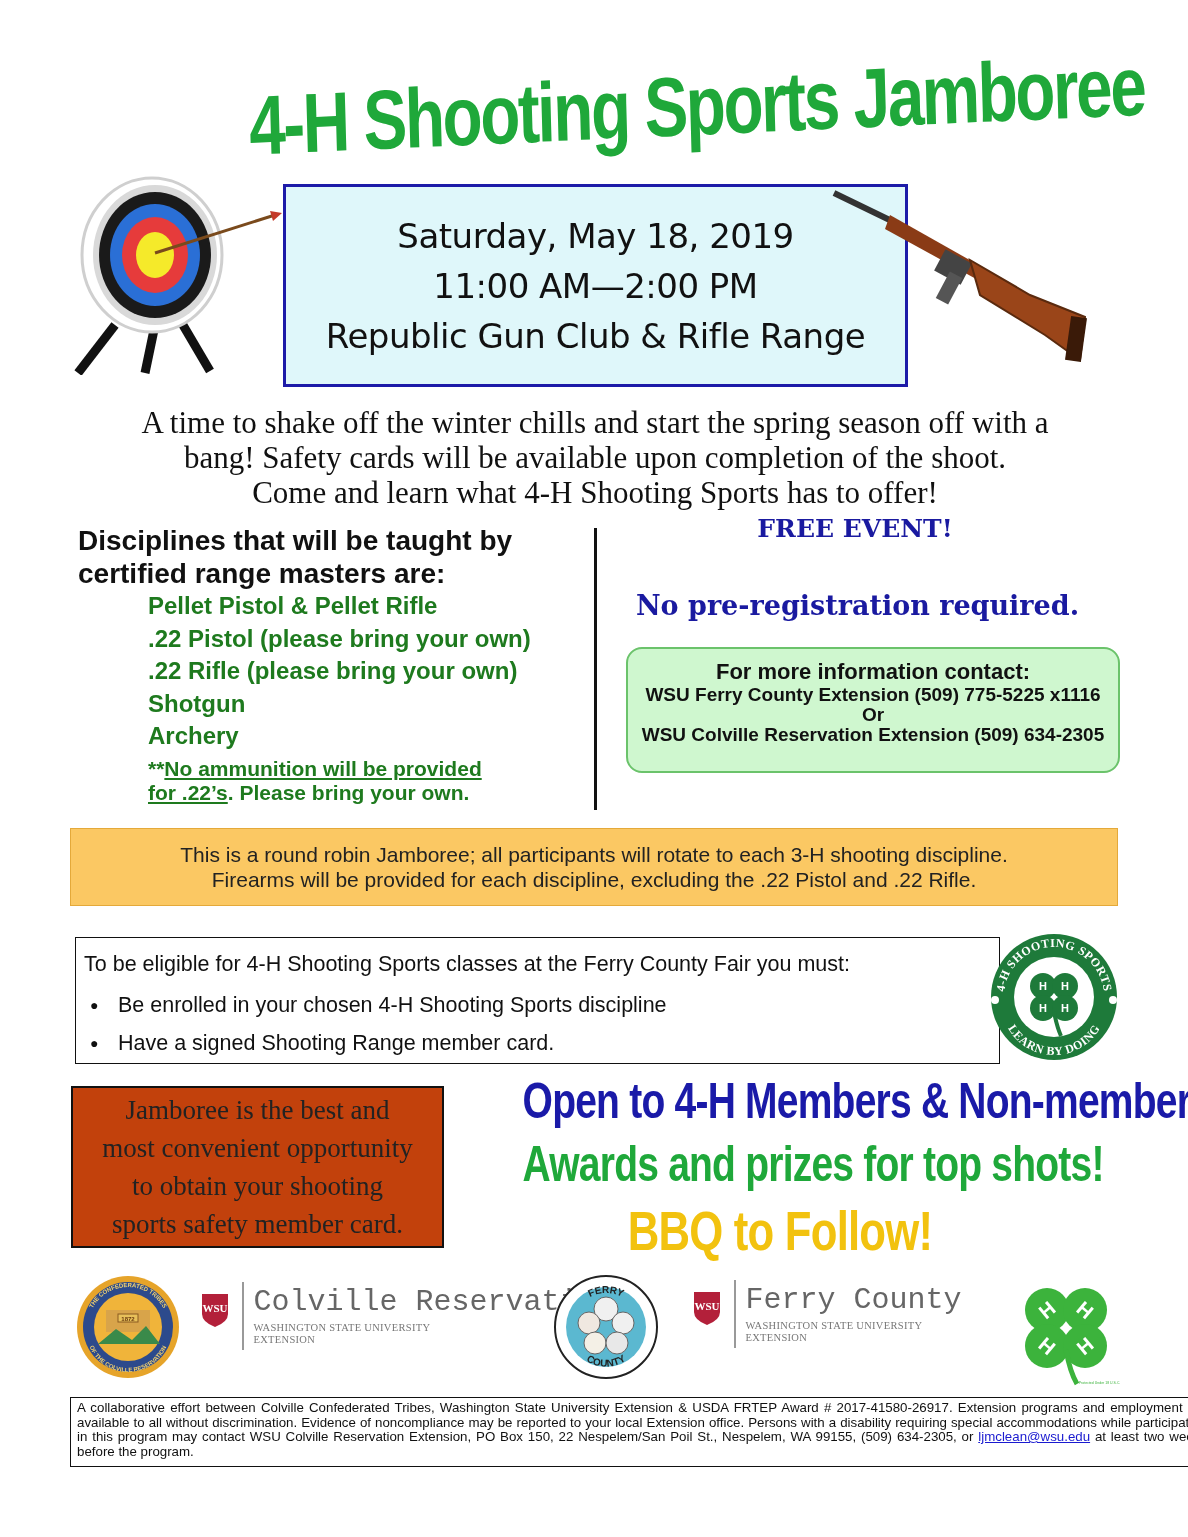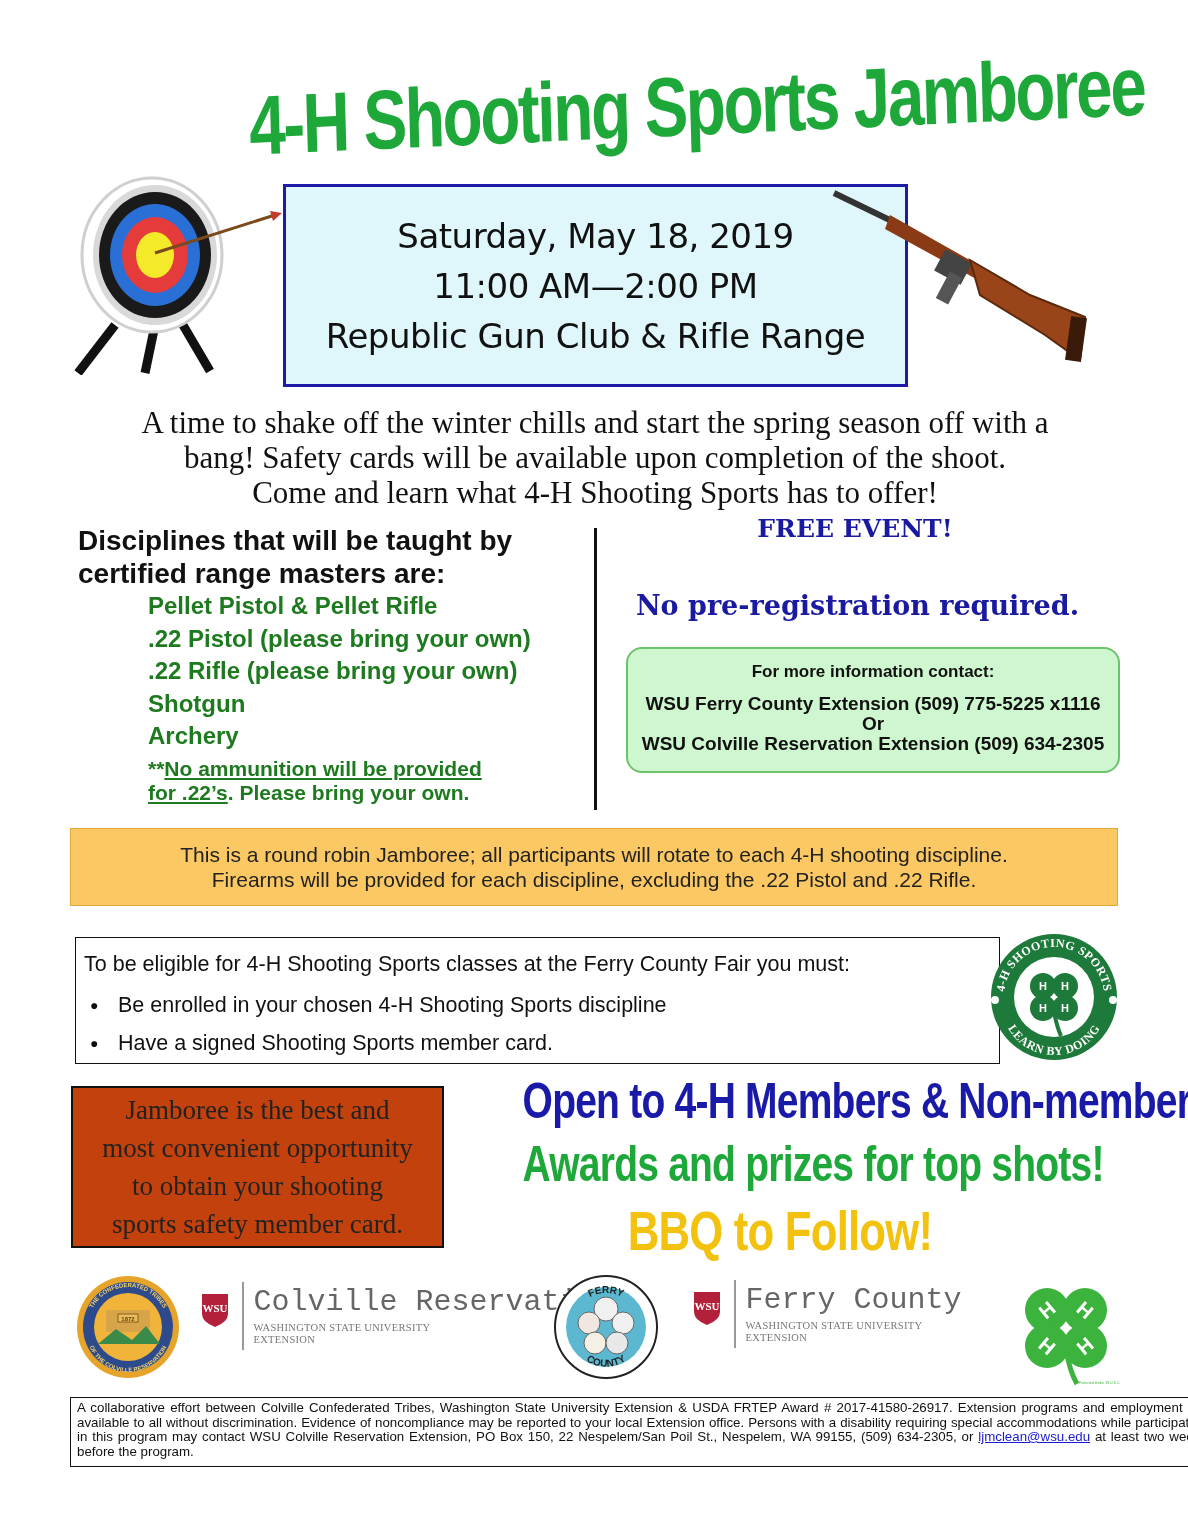--- a/index.html
+++ b/index.html
@@ -56,21 +56,21 @@
     font-family: "DejaVu Serif", serif; font-weight: bold; font-size: 25px; color: #1a1aa0; }
   .noreg { left: 620px; top: 590px; width: 475px; text-align: center;
     font-family: "DejaVu Serif", serif; font-weight: bold; font-size: 27px; color: #1a1aa0; white-space: nowrap; }
 
   .contact {
     left: 626px; top: 647px; width: 494px; height: 126px;
     background: #cff7cf; border: 2px solid #6bc36b; border-radius: 16px;
     text-align: center; font-family: "Liberation Sans", sans-serif; font-weight: bold; color: #111;
     padding-top: 10px;
   }
-  .contact .c-head { font-size: 17px; line-height: 26px; margin-bottom: 9px; }
+  .contact .c-head { font-size: 22px; line-height: 26px; margin-bottom: 0; }
   .contact .c-line { font-size: 19px; line-height: 20px; white-space: nowrap; }
 
   
   .robin {
     left: 70px; top: 828px; width: 1048px; height: 78px;
     background: #fbc863; border: 1px solid #e4a93a;
     display: flex; flex-direction: column; align-items: center; justify-content: center;
     font-family: "Liberation Sans", sans-serif; font-size: 21px; line-height: 25px; color: #222;
   }
 
@@ -181,33 +181,33 @@
 <div class="abs noreg">No pre-registration required.</div>
 
 <div class="abs contact">
   <div class="c-head">For more information contact:</div>
   <div class="c-line">WSU Ferry County Extension (509) 775-5225 x1116</div>
   <div class="c-line">Or</div>
   <div class="c-line">WSU Colville Reservation Extension (509) 634-2305</div>
 </div>
 
 <div class="abs robin">
-  <div>This is a round robin Jamboree; all participants will rotate to each 4-H shooting discipline.</div>
+  <div>This is a round robin Jamboree; all participants will rotate to each 3-H shooting discipline.</div>
   <div>Firearms will be provided for each discipline, excluding the .22 Pistol and .22 Rifle.</div>
 </div>
 
 <div class="abs elig">
   <div class="e-head">To be eligible for 4-H Shooting Sports classes at the Ferry County Fair you must:</div>
   <div class="e-item">
     <span class="bullet">●</span>
     <span>Be enrolled in your chosen 4-H Shooting Sports discipline</span>
   </div>
   <div class="e-item">
     <span class="bullet">●</span>
-    <span>Have a signed Shooting Sports member card.</span>
+    <span>Have a signed Shooting Range member card.</span>
   </div>
 </div>
 
 <svg class="abs badge" viewBox="0 0 134 130">
   <defs>
     <path id="arcTop" d="M 17 65 A 50 50 0 0 1 117 65"></path>
     <path id="arcBot" d="M 14 70 A 53 53 0 0 0 120 70"></path>
   </defs>
   <circle cx="67" cy="65" r="63" fill="#1e7a3a"></circle>
   <circle cx="67" cy="65" r="40" fill="#ffffff"></circle>

